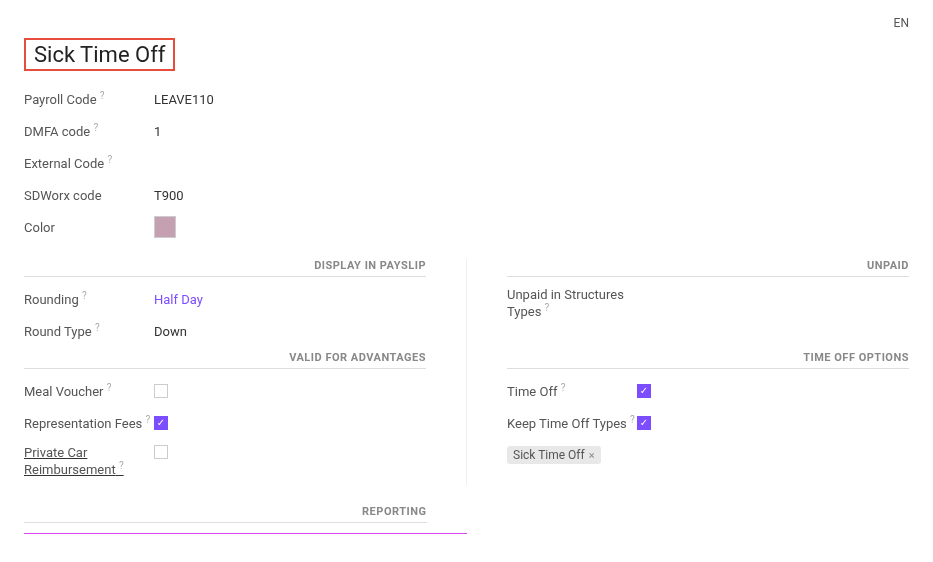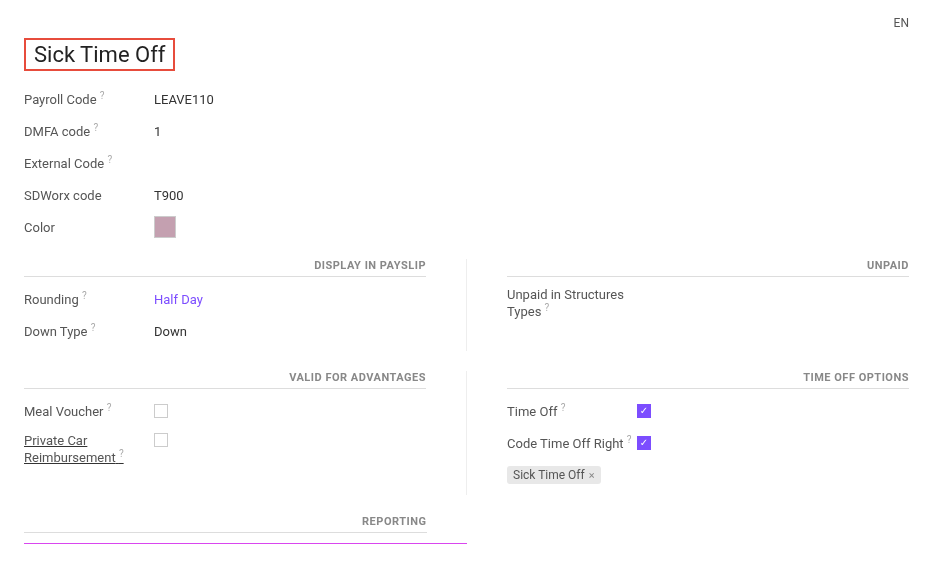--- a/index.html
+++ b/index.html
@@ -181,61 +181,65 @@
 
 
 <div class="two-col" style="margin-top: 20px;">
   <div class="col-left">
     <div class="section-title">DISPLAY IN PAYSLIP</div>
     <div class="form-row">
       <span class="form-label"><span>Rounding</span> <sup>?</sup></span>
       <span class="form-value" style="color: #7c4dff;">Half Day</span>
     </div>
     <div class="form-row">
-      <span class="form-label"><span>Down Type</span> <sup>?</sup></span>
+      <span class="form-label"><span>Round Type</span> <sup>?</sup></span>
       <span class="form-value">Down</span>
     </div>
   </div>
   <div class="col-right">
     <div class="section-title">UNPAID</div>
     <div class="form-row">
       <span class="form-label" style="white-space: pre-line;"><span>Unpaid in Structures
 Types</span> <sup>?</sup></span>
     </div>
   </div>
 </div>
 
 
-<div class="two-col" style="margin-top: 20px;">
+<div class="two-col" style="">
   <div class="col-left">
     <div class="section-title">VALID FOR ADVANTAGES</div>
 
     <div class="form-row">
       <span class="form-label"><span>Meal Voucher</span> <sup>?</sup></span>
       <span class="checkbox-input"></span>
     </div>
 
+    <div class="form-row">
+      <span class="form-label"><span>Representation Fees</span> <sup>?</sup></span>
+      <span class="checkbox-checked"></span>
+    </div>
 
     <div class="form-row" style="align-items: flex-start; text-decoration: underline;">
       <span class="form-label" style="white-space: pre-line; padding-top: 2px;"><span>Private Car
 Reimbursement</span> <sup>?</sup></span>
       <span class="checkbox-input" style="margin-top: 2px;"></span>
     </div>
   </div>
 
   <div class="col-right">
     <div class="section-title">TIME OFF OPTIONS</div>
 
     <div class="form-row">
       <span class="form-label"><span>Time Off</span> <sup>?</sup></span>
       <span class="checkbox-checked"></span>
     </div>
 
     <div class="form-row">
-      <span class="form-label"><span>Code Time Off Right</span> <sup>?</sup></span>
+      <span class="form-label"><span>Keep Time Off Types</span> <sup>?</sup></span>
       <span class="checkbox-checked"></span>
     </div>
 
     <div class="form-row">
       <span class="tag">
         <span>Sick Time Off</span>
         <span class="tag-close">×</span>
       </span>
     </div>
   </div>

